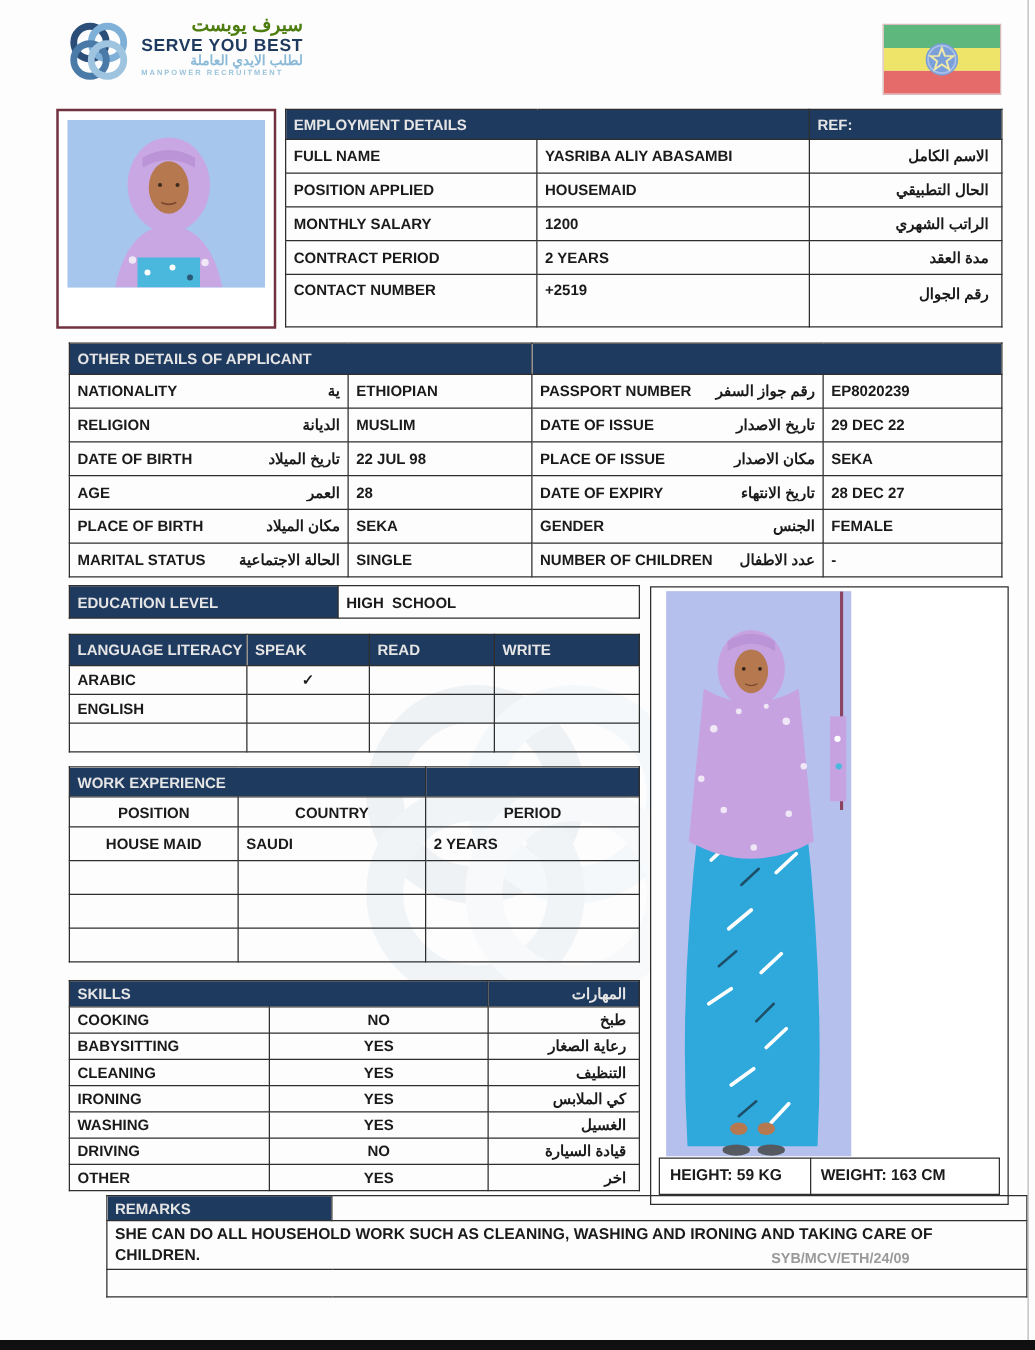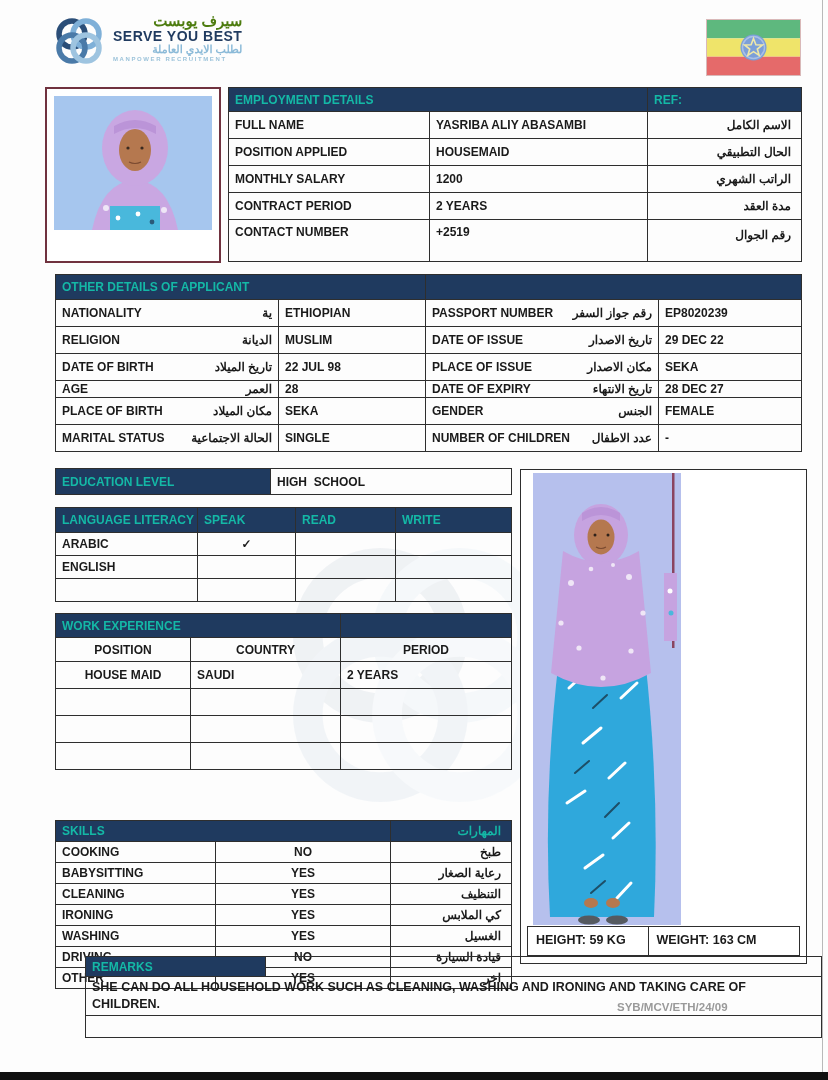--- a/index.html
+++ b/index.html
@@ -5,21 +5,21 @@
   html,body{margin:0;padding:0;background:#e8e8e8;}
   .page{position:relative;width:828px;height:1080px;background:#fdfdfd;overflow:hidden;
         font-family:"Liberation Sans",sans-serif;color:#1a1a1a;}
   .scan-right-line{position:absolute;top:0;left:822px;width:1px;height:100%;background:#b9b9b9;}
   .scan-bottom{position:absolute;left:0;bottom:0;width:100%;height:8px;background:#101010;}
 
   
   table{border-collapse:collapse;table-layout:fixed;position:absolute;}
   td{border:1px solid #2e2e2e;font-size:12px;font-weight:bold;padding:0 6px;
      overflow:hidden;white-space:nowrap;vertical-align:middle;background:transparent;}
-  .navy{background:#1f3a5f;color:#14b8a6;}
+  .navy{background:#1f3a5f;color:#e5e5e5;}
   .ar{direction:rtl;text-align:right;padding-right:10px;}
   .cen{text-align:center;}
   .pre{white-space:pre;}
   .dual{display:flex;justify-content:space-between;align-items:center;overflow:hidden;}
   .dual .en{white-space:nowrap;}
   .dual .arr{direction:rtl;white-space:nowrap;}
 
   
   .logo{position:absolute;left:52px;top:13px;display:flex;align-items:flex-start;}
   .logo-text{margin-left:7px;line-height:1.08;}
@@ -199,21 +199,21 @@
           </td>
       <td>22 JUL 98</td>
       <td>
             <span class="dual">
               <span class="en">PLACE OF ISSUE</span>
               <span class="arr">مكان الاصدار</span>
             </span>
           </td>
       <td>SEKA</td>
     </tr>
-    <tr style="height:17px">
+    <tr style="height:27px">
       <td>
             <span class="dual">
               <span class="en">AGE</span>
               <span class="arr">العمر</span>
             </span>
           </td>
       <td>28</td>
       <td>
             <span class="dual">
               <span class="en">DATE OF EXPIRY</span>
@@ -337,21 +337,21 @@
       <td></td>
     </tr>
     <tr style="height:27px">
       <td></td>
       <td></td>
       <td></td>
     </tr>
   </tbody>
     </table>
 
-  <table style="left:55px;top:820px;width:456px;">
+  <table style="left:55px;top:784px;width:456px;">
     <colgroup>
         <col style="width:160px">
         <col style="width:175px">
         <col style="width:121px">
       </colgroup>
     <tbody>
         <tr style="height:21px">
       <td colspan="2" class="navy">SKILLS</td>
       <td class="navy ar">المهارات</td>
     </tr>

